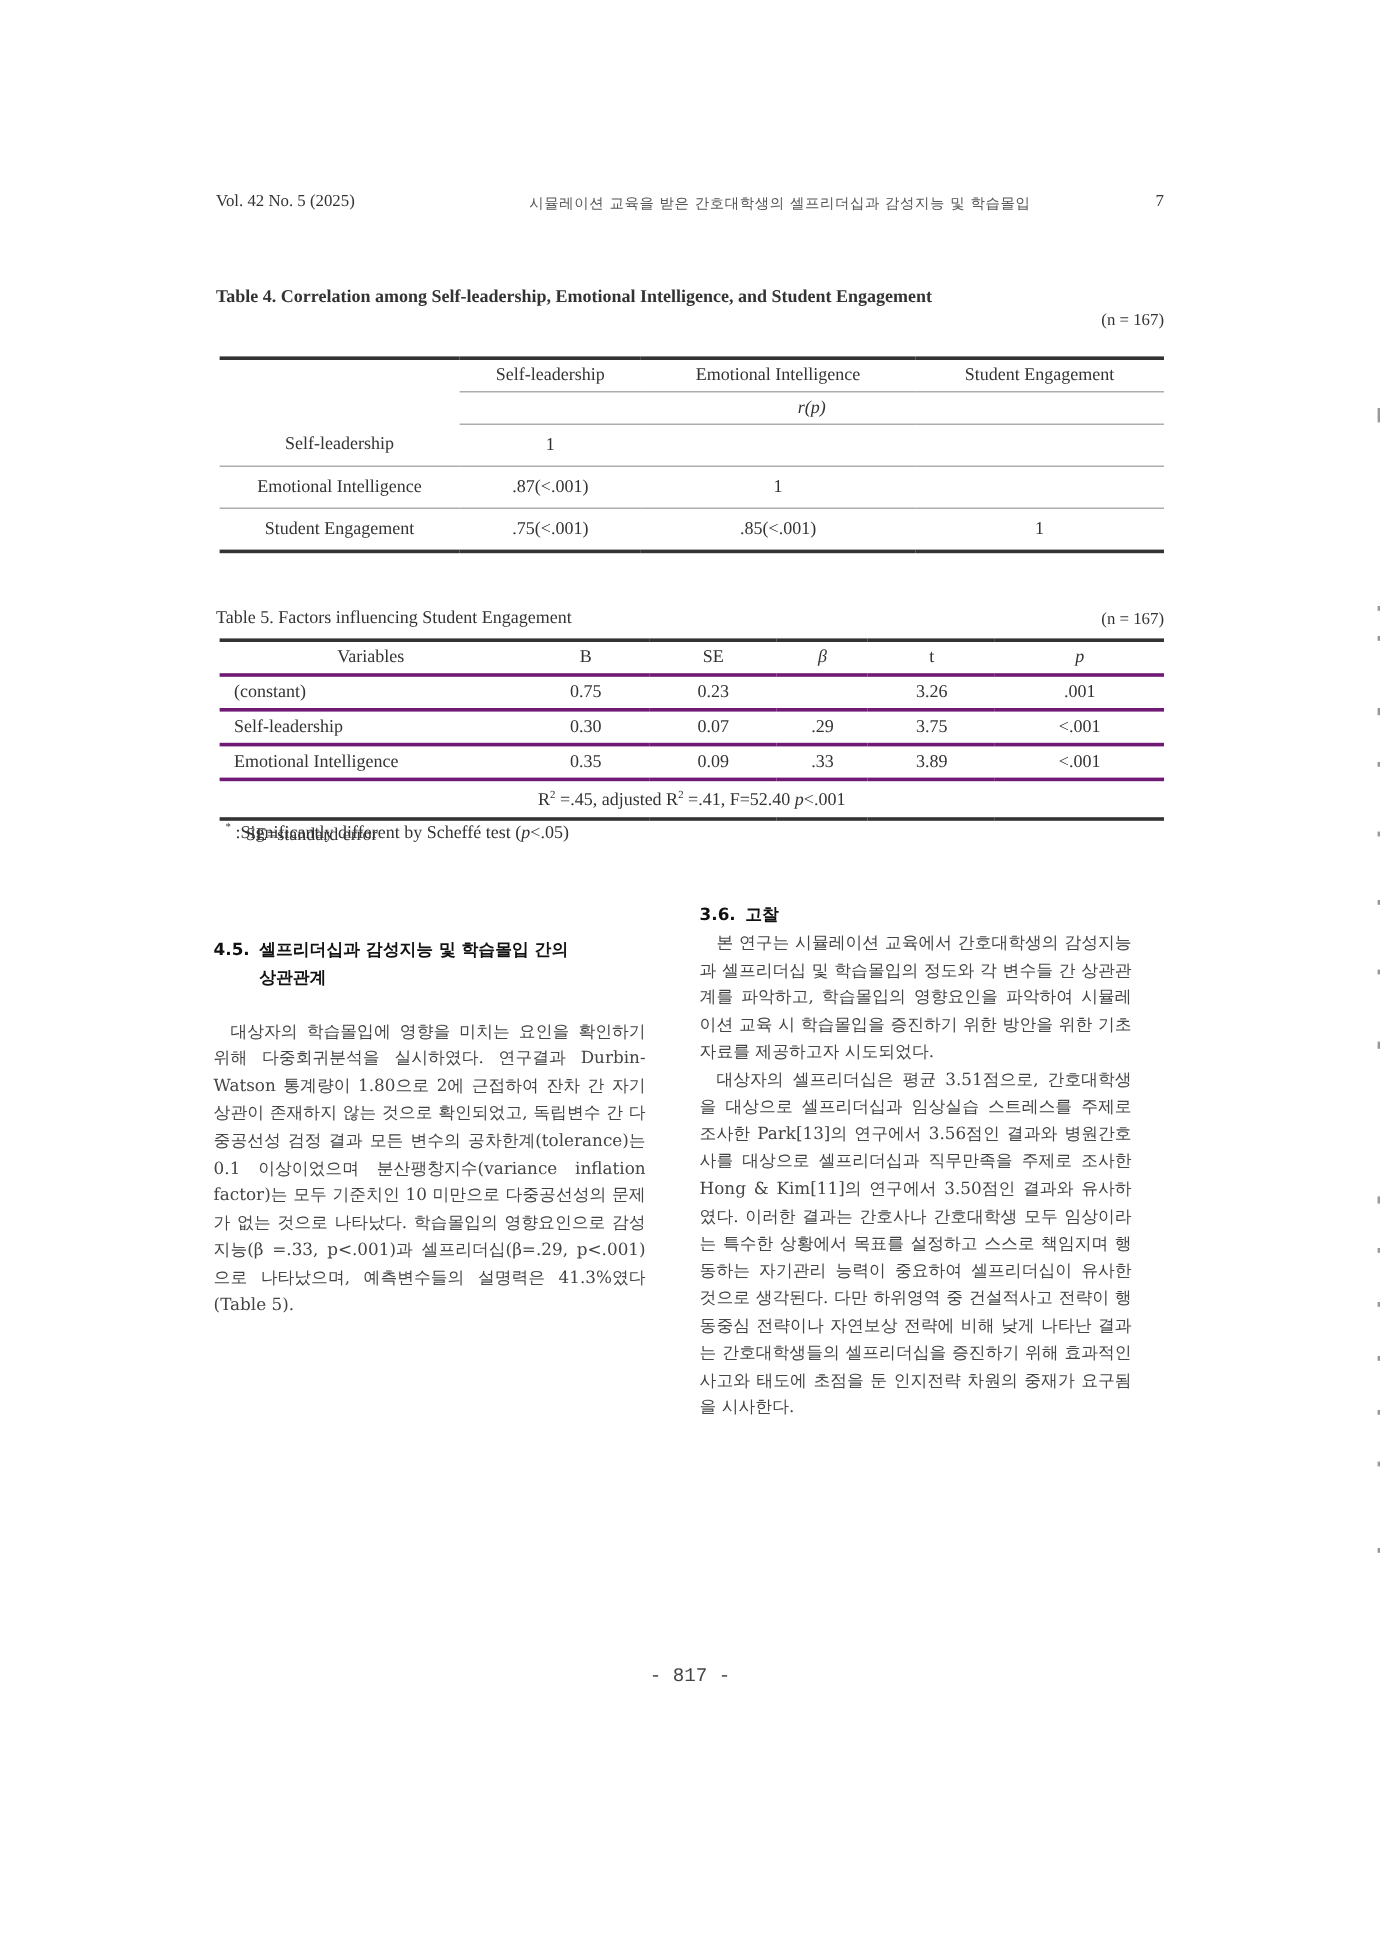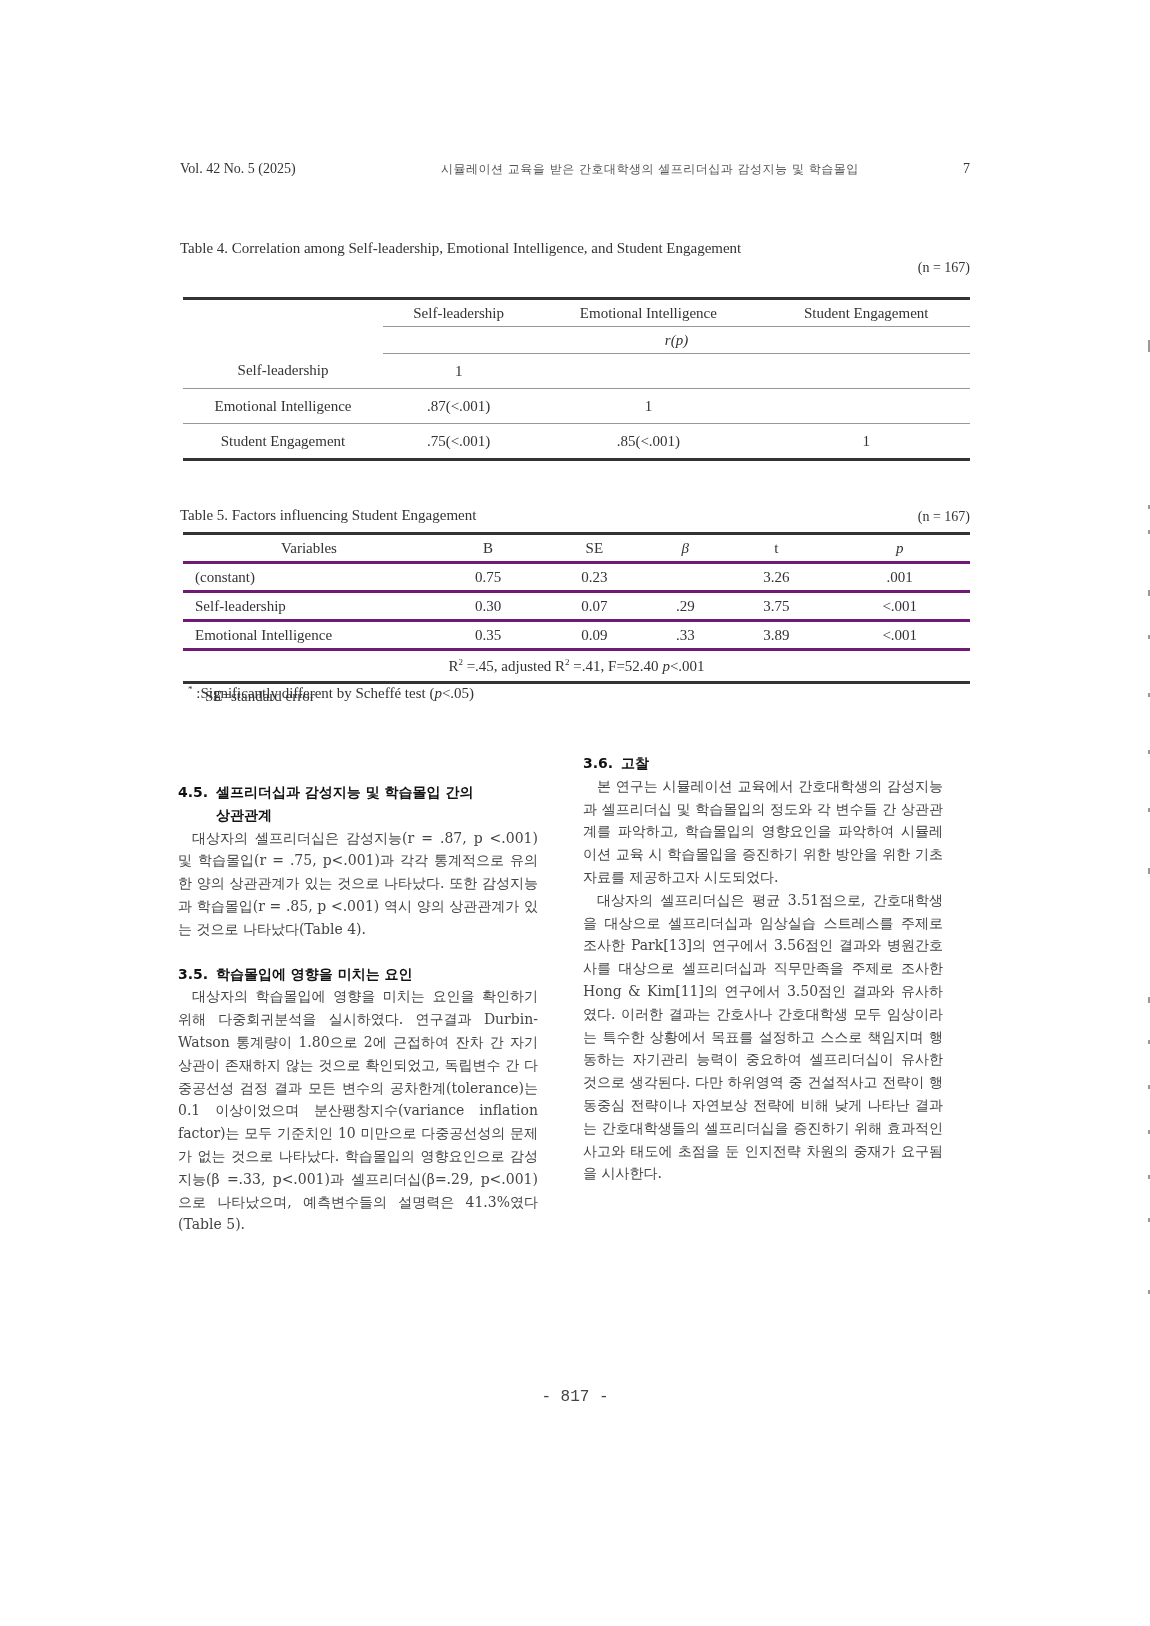--- a/index.html
+++ b/index.html
@@ -50,21 +50,21 @@
   </style>
 </head>
 <body>
 
 <div class="page-header">
   <span class="vol">Vol. 42 No. 5 (2025)</span>
   <span class="running-title">시뮬레이션 교육을 받은 간호대학생의 셀프리더십과 감성지능 및 학습몰입</span>
   <span class="page-no">7</span>
 </div>
 
-<div class="caption" style="top:240px;">Table 4. Correlation among Self-leadership, Emotional Intelligence, and Student Engagement</div>
+<div class="caption" style="top:240px;font-weight:bold;">Table 4. Correlation among Self-leadership, Emotional Intelligence, and Student Engagement</div>
 <div class="n-note" style="top:260px;">(n = 167)</div>
 <table class="t4">
   <tbody>
       <tr class="hdr">
     <td class="blank rowlab"></td>
     <td>Self-leadership</td>
     <td>Emotional Intelligence</td>
     <td>Student Engagement</td>
   </tr>
   <tr class="rp">
@@ -139,25 +139,21 @@
 <div class="footnote" style="top:677px;">
   <sup>*</sup><span> :Significantly different by Scheffé test (</span><span class="it">p</span><span>&lt;.05)</span>
 </div>
 <div class="footnote" style="top:684px; left:205px;">SE=standard error</div>
 
 <div class="col left">
   <h3>
     <span class="num">4.5.</span><span>셀프리더십과 감성지능 및 학습몰입 간의</span>
     <span class="cont">상관관계</span>
   </h3>
-  <p>대상자의 셀프리더십은 감성지능(r = .87, p &lt;.001) 및 학습몰입(r = .75, p&lt;.001)과 각각 통계적으로 유의한 양의 상관관계가 있는 것으로 나타났다. 또한 감성지능과 학습몰입(r = .85, p &lt;.001) 역시 양의 상관관계가 있는 것으로 나타났다(Table 4).</p>
   <div class="gap"></div>
-  <h3>
-    <span class="num">3.5.</span><span>학습몰입에 영향을 미치는 요인</span>
-  </h3>
   <p>대상자의 학습몰입에 영향을 미치는 요인을 확인하기 위해 다중회귀분석을 실시하였다. 연구결과 Durbin-Watson 통계량이 1.80으로 2에 근접하여 잔차 간 자기 상관이 존재하지 않는 것으로 확인되었고, 독립변수 간 다중공선성 검정 결과 모든 변수의 공차한계(tolerance)는 0.1 이상이었으며 분산팽창지수(variance inflation factor)는 모두 기준치인 10 미만으로 다중공선성의 문제가 없는 것으로 나타났다. 학습몰입의 영향요인으로 감성지능(β =.33, p&lt;.001)과 셀프리더십(β=.29, p&lt;.001)으로 나타났으며, 예측변수들의 설명력은 41.3%였다(Table 5).</p>
 </div>
 
 <div class="col right">
   <h3>
     <span class="num">3.6.</span><span>고찰</span>
   </h3>
   <p>본 연구는 시뮬레이션 교육에서 간호대학생의 감성지능과 셀프리더십 및 학습몰입의 정도와 각 변수들 간 상관관계를 파악하고, 학습몰입의 영향요인을 파악하여 시뮬레이션 교육 시 학습몰입을 증진하기 위한 방안을 위한 기초자료를 제공하고자 시도되었다.</p>
   <p>대상자의 셀프리더십은 평균 3.51점으로, 간호대학생을 대상으로 셀프리더십과 임상실습 스트레스를 주제로 조사한 Park[13]의 연구에서 3.56점인 결과와 병원간호사를 대상으로 셀프리더십과 직무만족을 주제로 조사한 Hong &amp; Kim[11]의 연구에서 3.50점인 결과와 유사하였다. 이러한 결과는 간호사나 간호대학생 모두 임상이라는 특수한 상황에서 목표를 설정하고 스스로 책임지며 행동하는 자기관리 능력이 중요하여 셀프리더십이 유사한 것으로 생각된다. 다만 하위영역 중 건설적사고 전략이 행동중심 전략이나 자연보상 전략에 비해 낮게 나타난 결과는 간호대학생들의 셀프리더십을 증진하기 위해 효과적인 사고와 태도에 초점을 둔 인지전략 차원의 중재가 요구됨을 시사한다.</p>
 </div>

